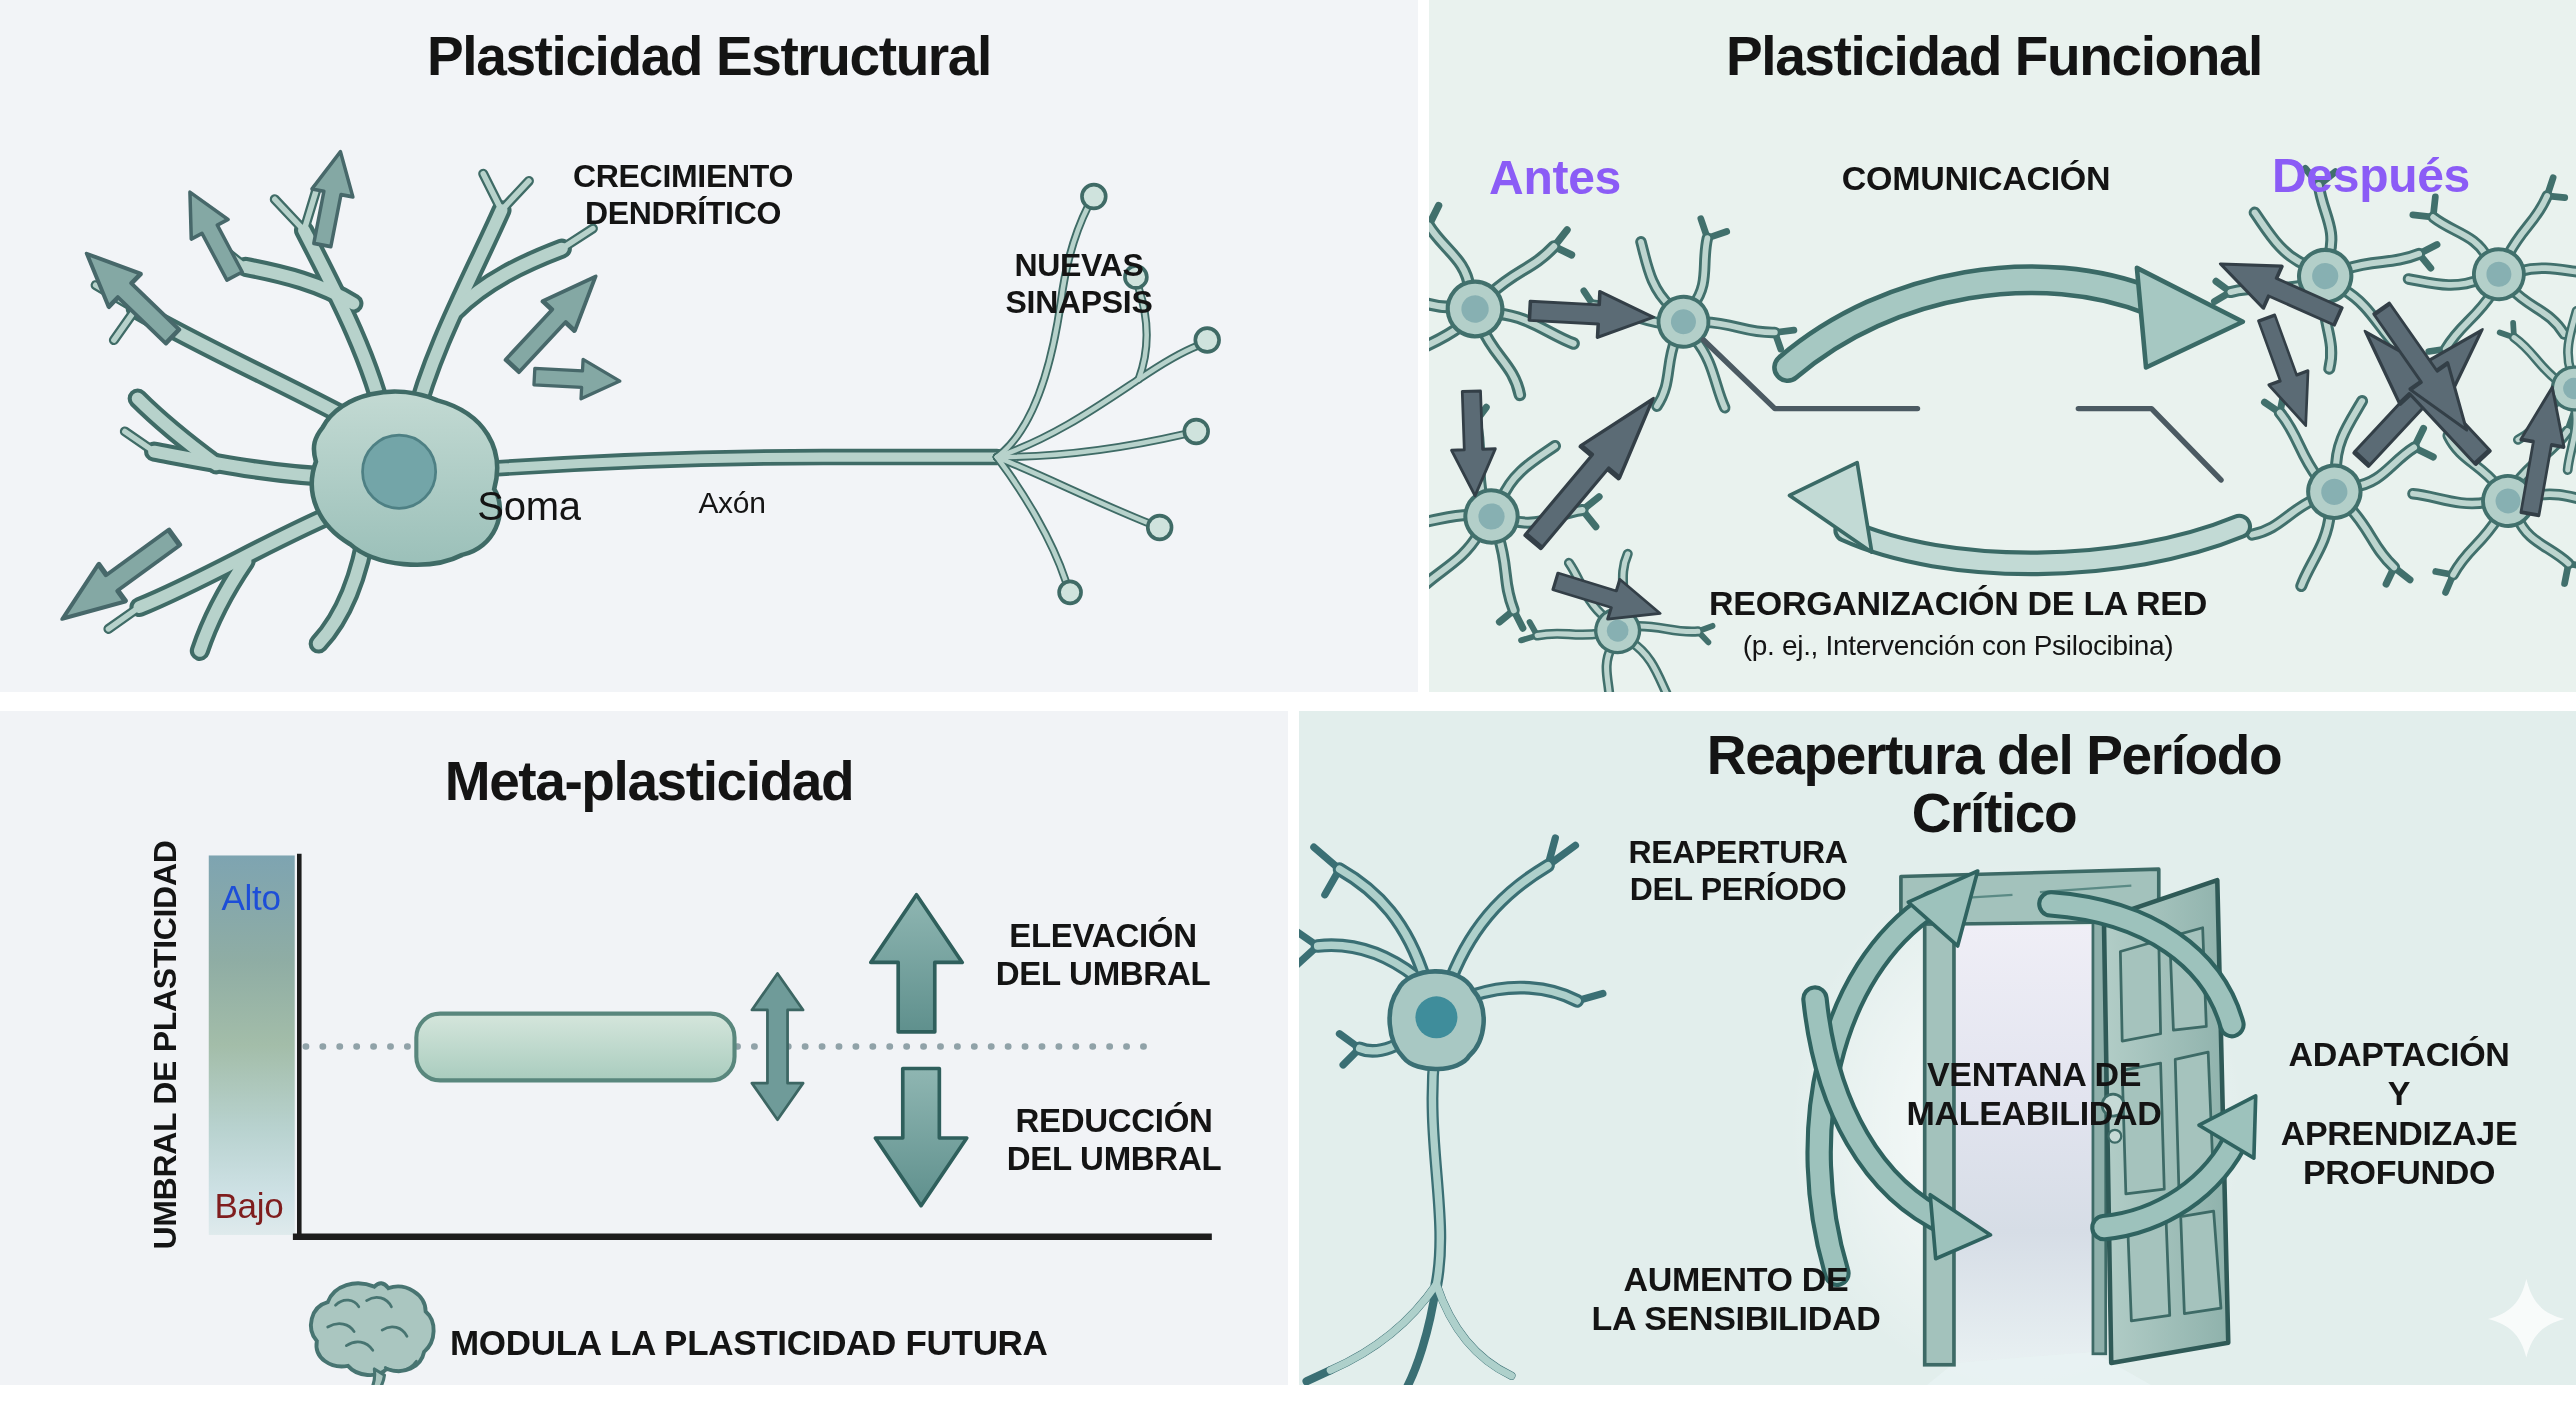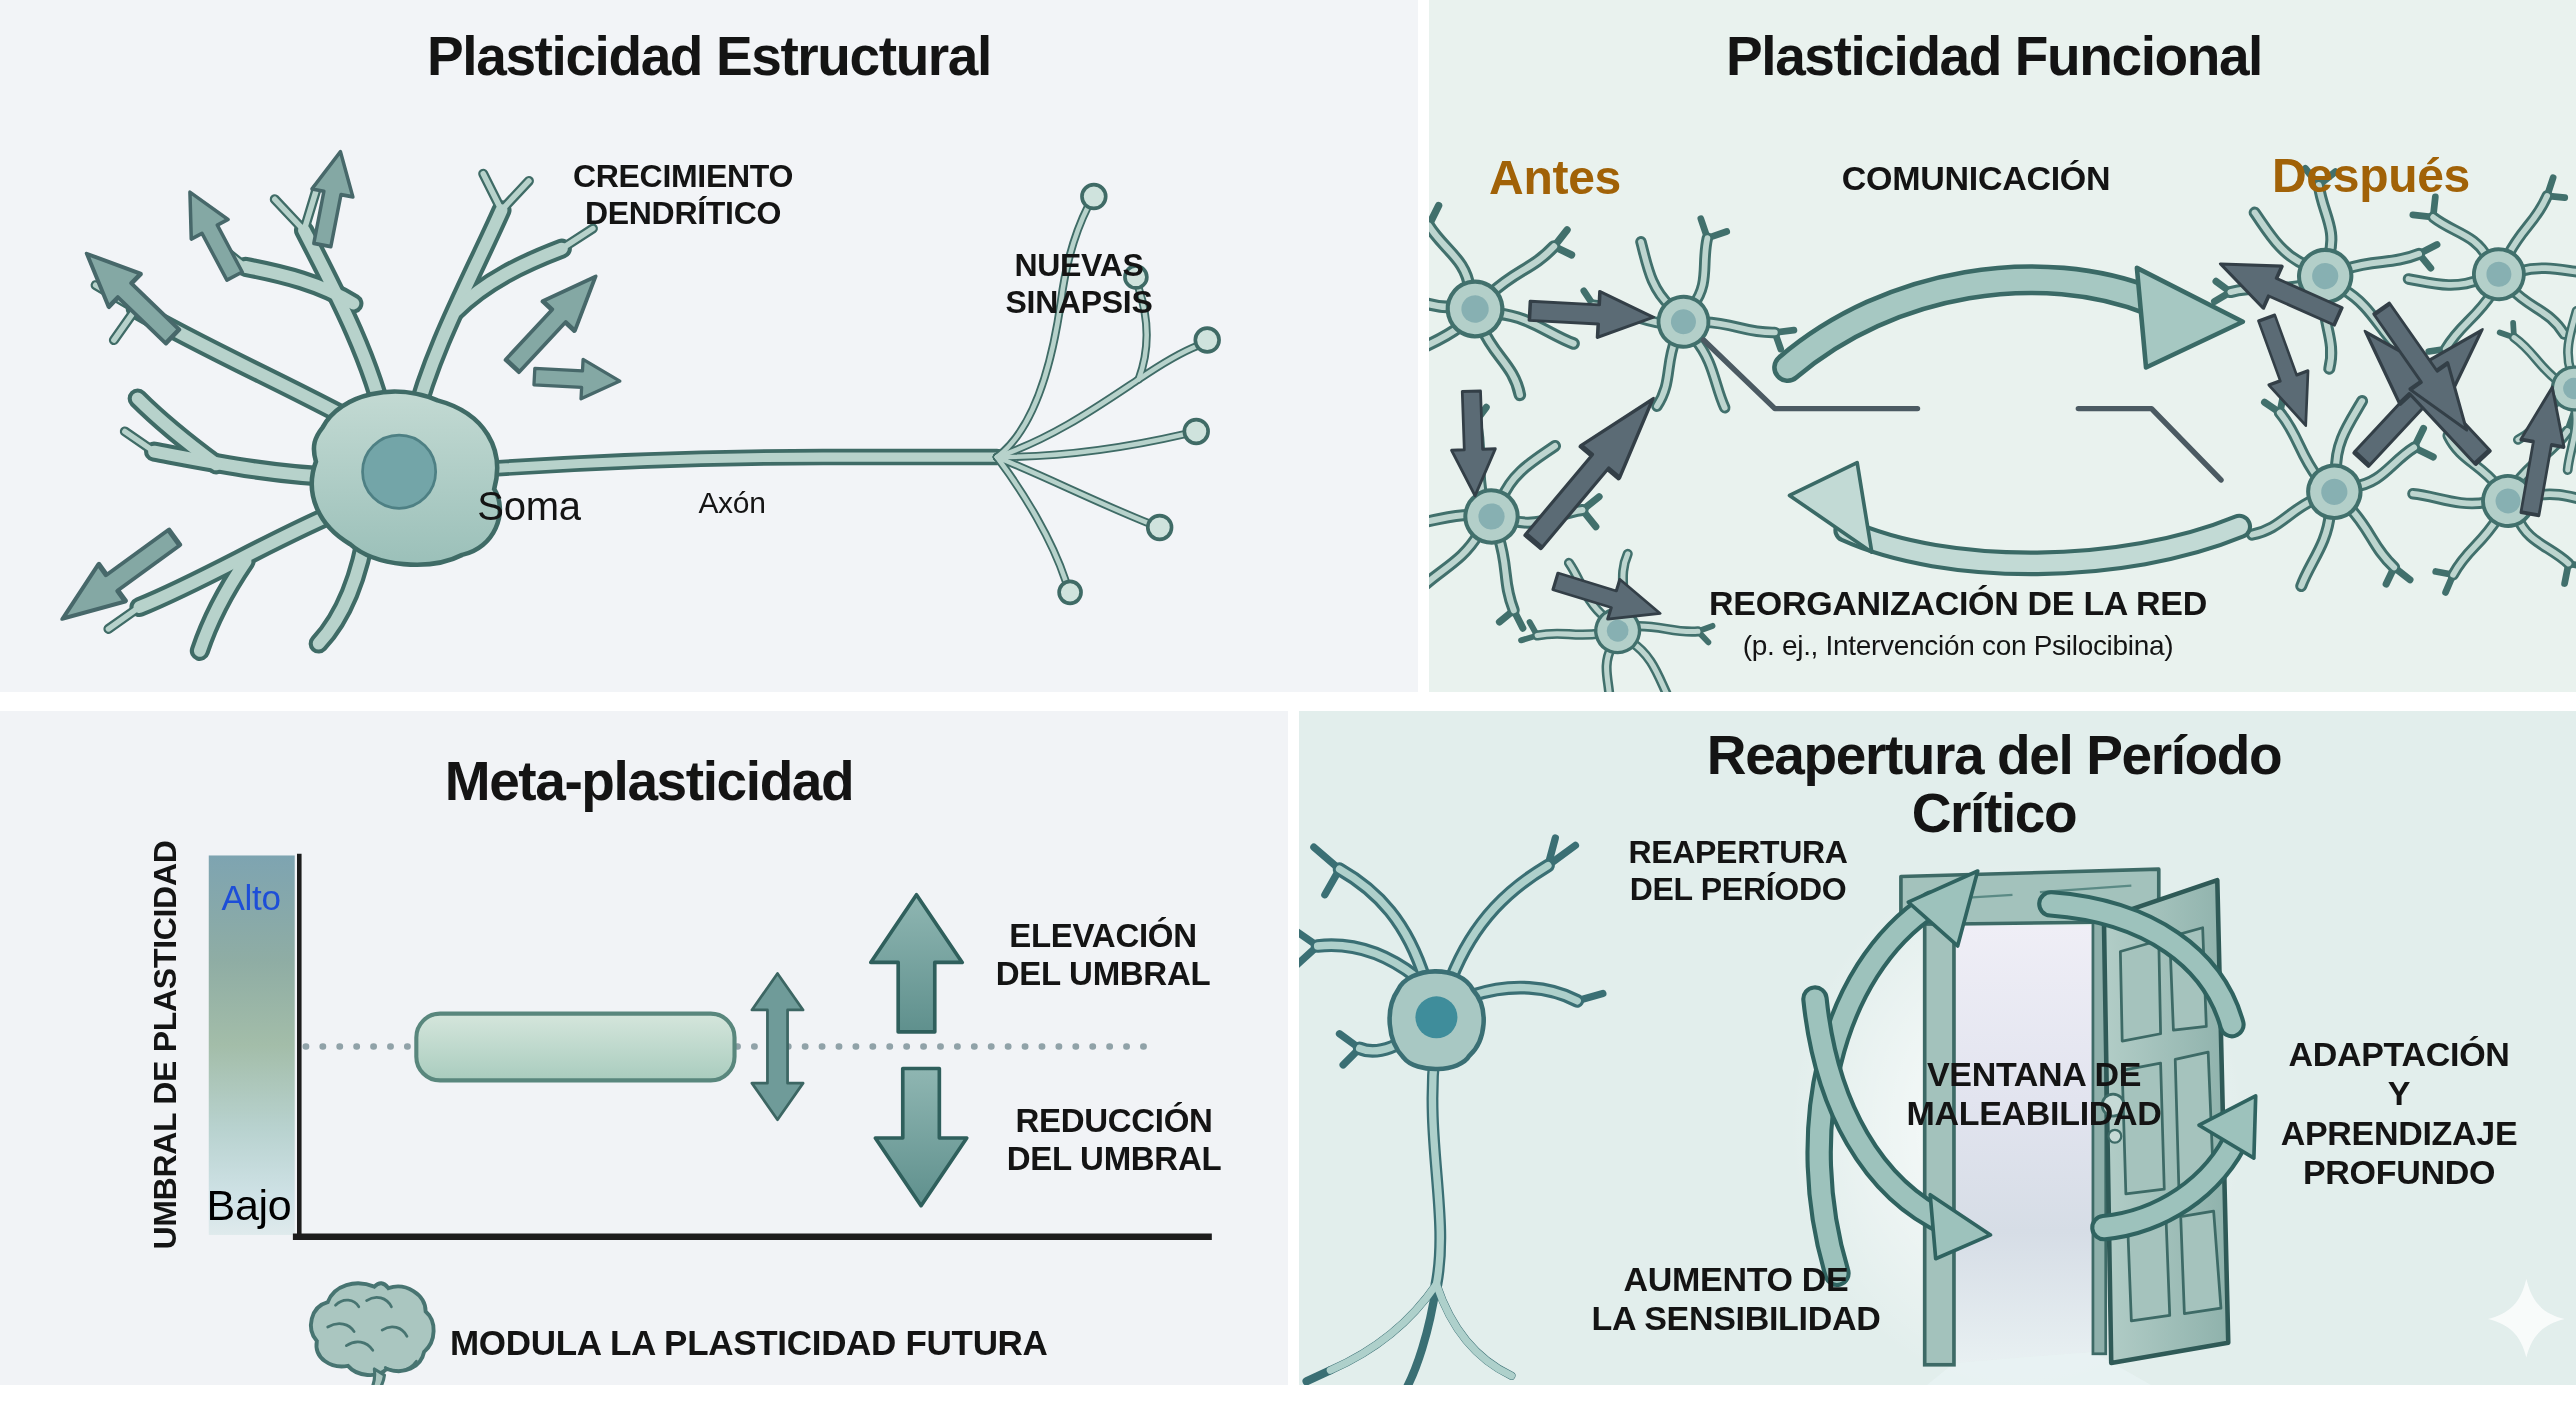--- a/index.html
+++ b/index.html
@@ -9,21 +9,21 @@
   #panel-structural{left:0;top:0;width:1418px;height:692px;background:#f2f4f7;}
   #panel-functional{left:1429px;top:0;width:1147px;height:692px;background:#e9f2ee;}
   #panel-meta{left:0;top:711px;width:1288px;height:694px;background:#f1f3f6;}
   #panel-critical{left:1299px;top:711px;width:1277px;height:694px;background:#e2eeec;}
   .art{position:absolute;left:0;top:0;width:100%;height:100%;display:block;}
   .lbl{position:absolute;white-space:pre-line;text-align:center;
        transform:translate(-50%,-50%);font-weight:700;color:#141414;
        line-height:1.16;letter-spacing:-0.3px;}
   .title{font-size:55px;letter-spacing:-1.4px;line-height:1.05;}
   .reg{font-weight:400;}
-  .muted{color:#a16207;}
+  .muted{color:#8b5cf6;}
   .yaxis{transform:translate(-50%,-50%) rotate(-90deg);}
   .left-align{transform:translateY(-50%);text-align:left;}
 </style>
 </head>
 <body>
 
 <div id="page">
 
   <svg style="position:absolute;width:0;height:0" aria-hidden="true">
     <defs>
@@ -382,21 +382,21 @@
   <div class="lbl title" style="left:1994px;top:57px">Plasticidad Funcional</div>
   <div class="lbl muted" style="left:1555px;top:178px;font-size:48px">Antes</div>
   <div class="lbl muted" style="left:2371px;top:176px;font-size:48px">Después</div>
   <div class="lbl" style="left:1976px;top:179px;font-size:34px">COMUNICACIÓN</div>
   <div class="lbl" style="left:1958px;top:604px;font-size:34px">REORGANIZACIÓN DE LA RED</div>
   <div class="lbl reg" style="left:1958px;top:646px;font-size:28px">(p. ej., Intervención con Psilocibina)</div>
 
   <div class="lbl title" style="left:649px;top:782px">Meta-plasticidad</div>
   <div class="lbl yaxis" style="left:166px;top:1045px;font-size:32px;white-space:nowrap">UMBRAL DE PLASTICIDAD</div>
   <div class="lbl reg" style="left:251px;top:898px;font-size:35px;color:#1d4ed8">Alto</div>
-  <div class="lbl reg" style="left:249px;top:1206px;font-size:43px;color:#000000">Bajo</div>
+  <div class="lbl reg" style="left:249px;top:1206px;font-size:35px;color:#7f1d1d">Bajo</div>
   <div class="lbl" style="left:1103px;top:955px;font-size:33px">ELEVACIÓN
 DEL UMBRAL</div>
   <div class="lbl" style="left:1114px;top:1140px;font-size:33px">REDUCCIÓN
 DEL UMBRAL</div>
   <div class="lbl left-align" style="left:450px;top:1343px;font-size:35px">MODULA LA PLASTICIDAD FUTURA</div>
 
   <div class="lbl title" style="left:1994px;top:785px">Reapertura del Período Crítico</div>
   <div class="lbl" style="left:1738px;top:871px;font-size:32px">REAPERTURA
 DEL PERÍODO</div>
   <div class="lbl" style="left:2034px;top:1094px;font-size:34px">VENTANA DE

